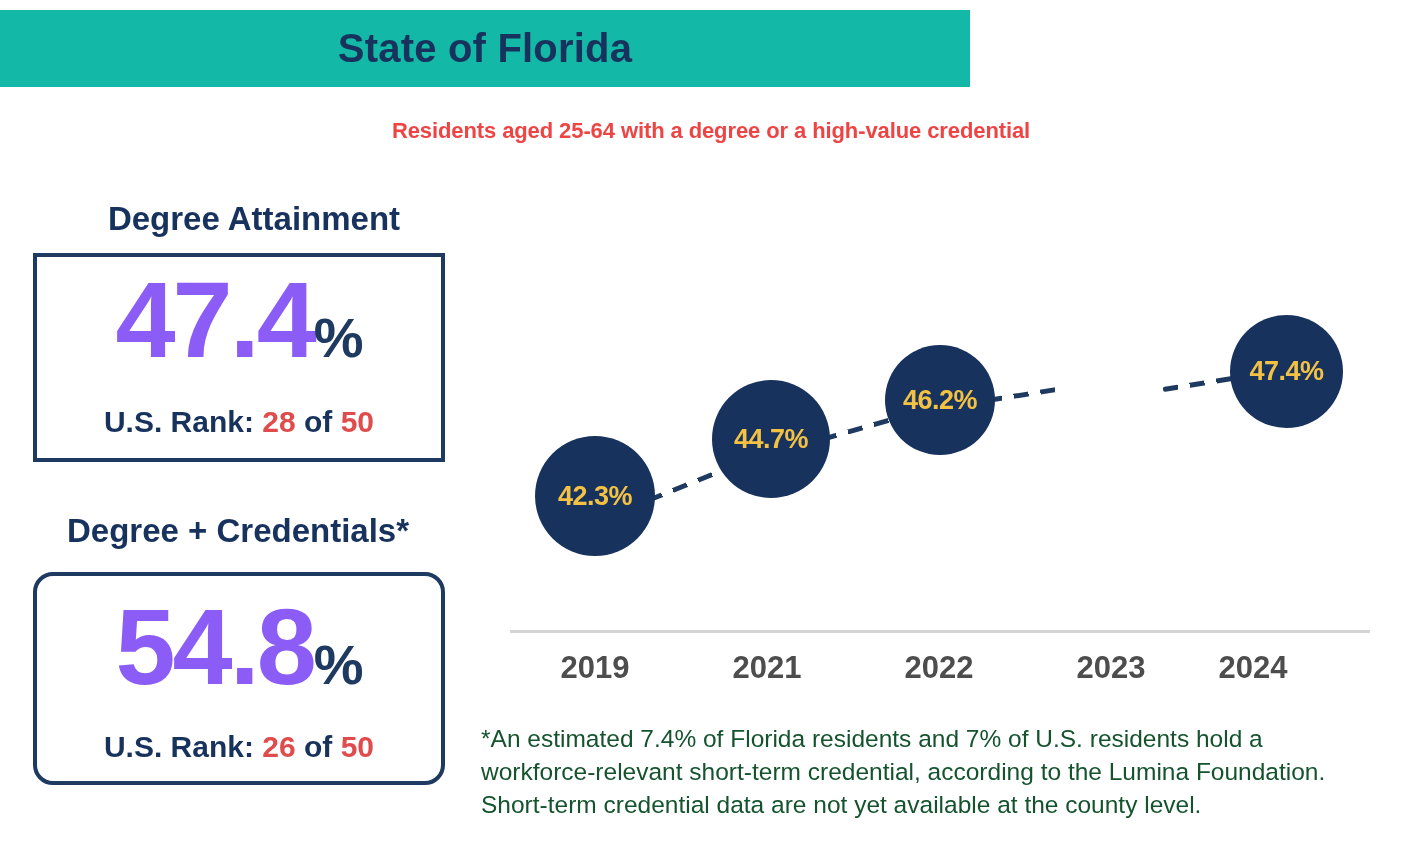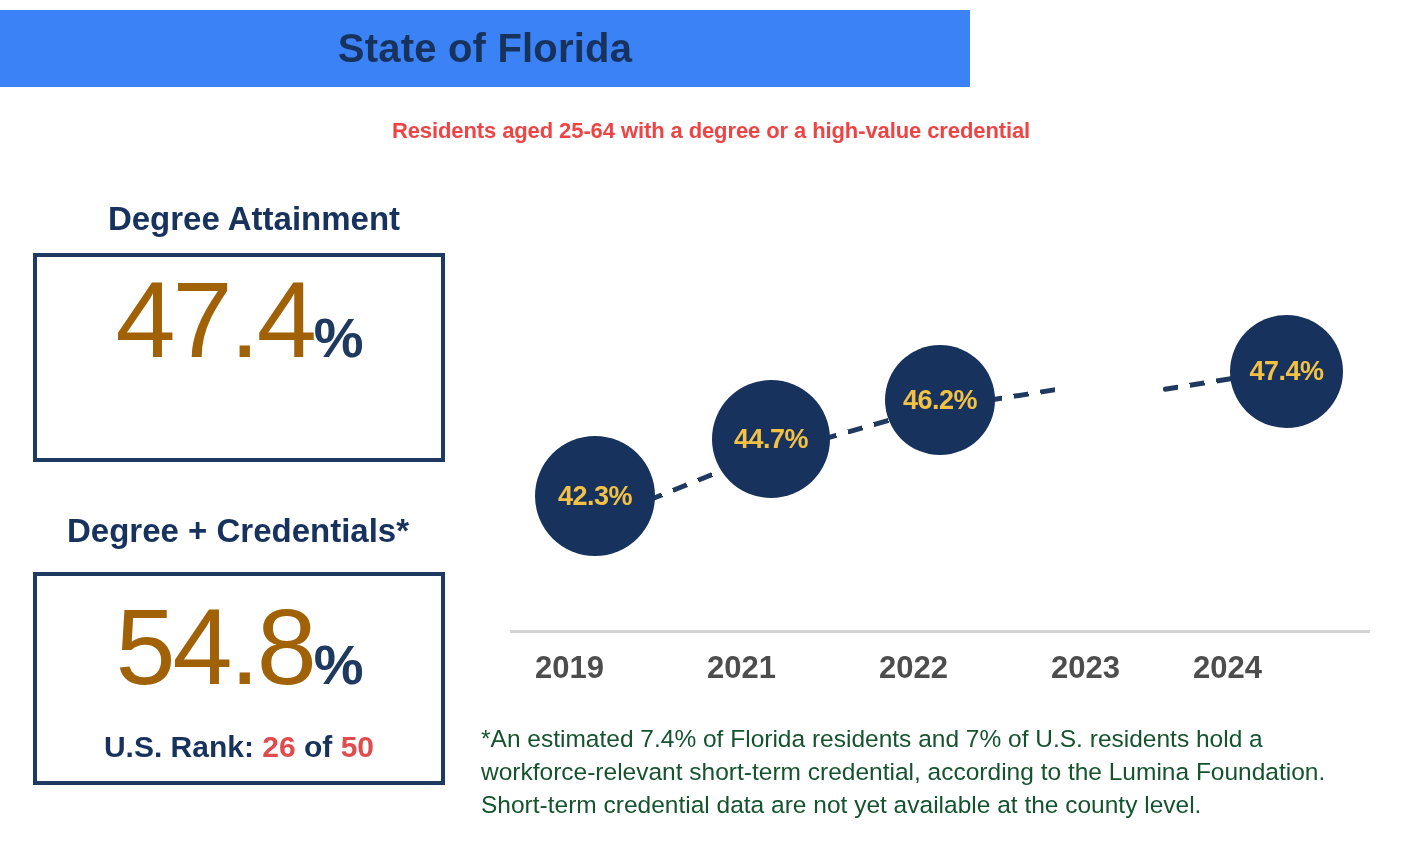--- a/index.html
+++ b/index.html
@@ -16,21 +16,21 @@
     color: #17325c;
   }
 
   
   #header-bar {
     position: absolute;
     left: 0;
     top: 10px;
     width: 970px;
     height: 77px;
-    background: #3b82f6;
+    background: #14b8a6;
   }
   #header-title {
     position: absolute;
     left: 0;
     top: 0;
     width: 970px;
     height: 77px;
     display: flex;
     align-items: center;
     justify-content: center;
@@ -67,36 +67,36 @@
 
   .stat-box {
     position: absolute;
     left: 33px;
     width: 412px;
     border: 4px solid #1f3a60;
     background: #ffffff;
     box-sizing: border-box;
   }
   #stat-box-1 { top: 253px;  height: 209px; }
-  #stat-box-2 { top: 572px;  height: 213px; }
+  #stat-box-2 { top: 572px;  height: 213px; border-radius: 20px; }
 
   .stat-value-row {
     position: absolute;
     left: 0;
     width: 100%;
     text-align: center;
     white-space: nowrap;
   }
   #stat-box-1 .stat-value-row { top: 6px; }
   #stat-box-2 .stat-value-row { top: 14px; }
 
   .stat-number {
     font-size: 108px;
-    font-weight: normal;
-    color: #a16207;
+    font-weight: bold;
+    color: #8b5cf6;
     letter-spacing: -3px;
     line-height: 1.05;
   }
   .stat-pct {
     font-size: 56px;
     font-weight: bold;
     color: #1f3a60;
     letter-spacing: -1px;
   }
 
@@ -168,21 +168,21 @@
     position: absolute;
     left: 500px;
     top: 650px;
     width: 880px;
     height: 44px;
   }
   .axis-label {
     position: absolute;
     top: 0;
     width: 120px;
-    text-align: left;
+    text-align: center;
     font-size: 31px;
     font-weight: bold;
     color: #4d4d4d;
   }
   #axis-label-0 { left: 35px; }
   #axis-label-1 { left: 207px; }
   #axis-label-2 { left: 379px; }
   #axis-label-3 { left: 551px; }
   #axis-label-4 { left: 693px; }
 
@@ -207,20 +207,26 @@
 </div>
 
 <div id="subtitle">Residents aged 25-64 with a degree or a high-value credential</div>
 
 <div id="stat-heading-1" class="stat-heading">Degree Attainment</div>
 
 <div id="stat-box-1" class="stat-box">
   <div class="stat-value-row">
     <span class="stat-number">47.4</span><span class="stat-pct">%</span>
   </div>
+  <div class="stat-rank">
+    <span>U.S. Rank:</span>
+    <span class="rank-num">28</span>
+    <span>of</span>
+    <span class="rank-num">50</span>
+  </div>
 </div>
 
 <div id="stat-heading-2" class="stat-heading">Degree + Credentials*</div>
 
 <div id="stat-box-2" class="stat-box">
   <div class="stat-value-row">
     <span class="stat-number">54.8</span><span class="stat-pct">%</span>
   </div>
   <div class="stat-rank">
     <span>U.S. Rank:</span>

